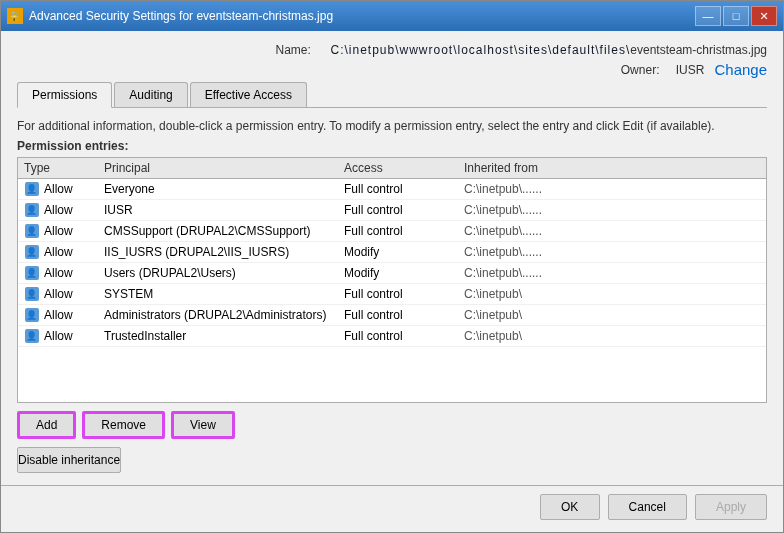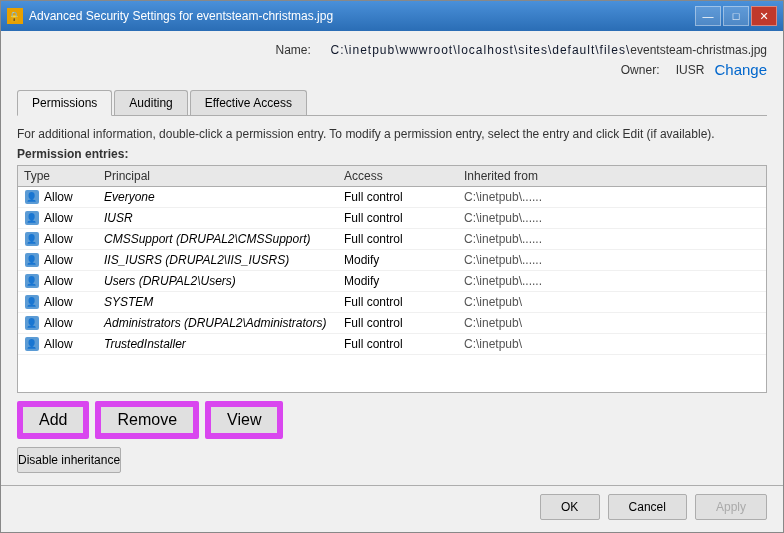--- a/index.html
+++ b/index.html
@@ -93,21 +93,20 @@
     .info-value.blurred {
       color: #0f172a;
       letter-spacing: 1px;
     }
     .change-link {
       color: #0066cc;
       cursor: pointer;
       font-size: 15px;
     }
     .tabs-container {
-      margin-top: 8px;
       border-bottom: 1px solid #adadad;
       display: flex;
       gap: 0;
     }
     .tab {
       padding: 5px 14px;
       border: 1px solid #adadad;
       border-bottom: none;
       background: #e0e0e0;
       cursor: pointer;
@@ -186,35 +185,35 @@
       justify-content: center;
       font-size: 9px;
       color: white;
     }
     .col-type-cell { 
       width: 80px; 
       flex-shrink: 0; 
       display: flex; 
       align-items: center; 
     }
-    .col-principal-cell { width: 240px; flex-shrink: 0; font-style: italic; }
+    .col-principal-cell { width: 240px; flex-shrink: 0; }
     .col-access-cell { width: 120px; flex-shrink: 0; }
     .col-inherited-cell { flex: 1; color: #555; overflow: hidden; text-overflow: ellipsis; white-space: nowrap; }
     .truncated { color: #555; }
     .buttons-row {
       display: flex;
       gap: 6px;
       margin-bottom: 8px;
     }
     .btn {
       padding: 4px 16px;
-      border: 6px solid #d946ef;
+      border: 3px solid #d946ef;
       background: #e0e0e0;
       cursor: pointer;
-      font-size: 16px;
+      font-size: 12px;
       border-radius: 2px;
     }
     .btn:disabled { color: #aaa; cursor: default; }
     .btn-disable {
       padding: 5px 0;
       border: 1px solid #adadad;
       background: #e0e0e0;
       cursor: pointer;
       font-size: 12px;
       border-radius: 2px;

